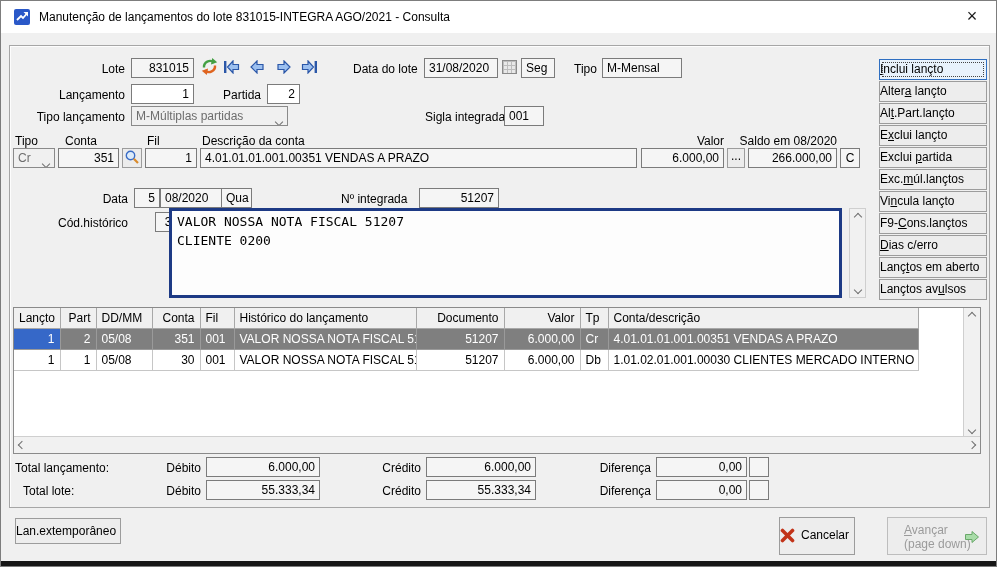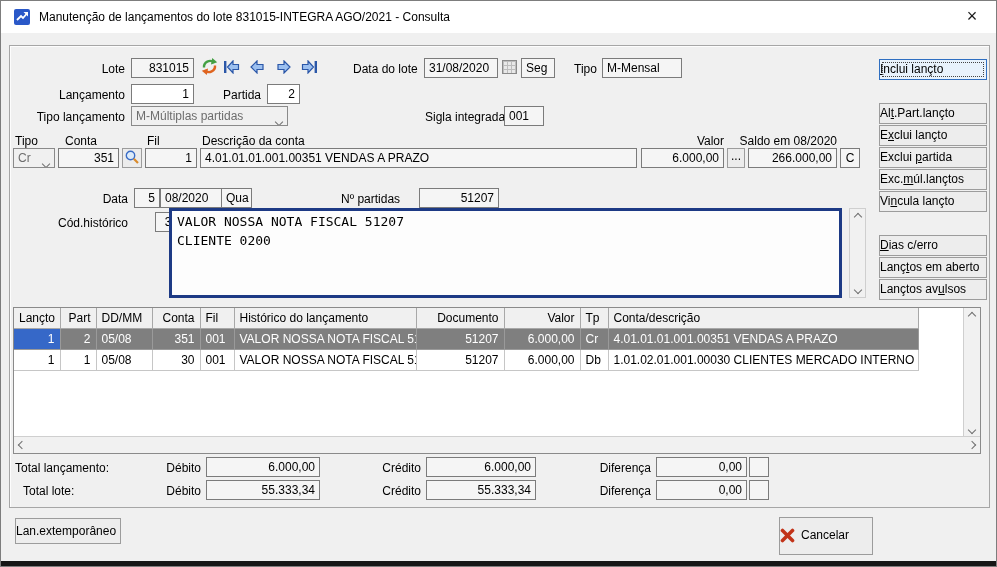--- a/index.html
+++ b/index.html
@@ -68,21 +68,21 @@
   }
   table.grid .ar { text-align:right; }
   tr.selected td { background:#7f7f7f; color:#ffffff; border-right-color:#9a9a9a; border-bottom-color:#9a9a9a; }
   tr.selected td.sel-first { background:#3668c8; }
   .vscroll { right:0; top:0; width:17px; height:129px; border:none; border-left:1px solid #cfcfcf; }
   .hscroll { left:0; bottom:0; width:100%; height:17px; border:none; border-top:1px solid #cfcfcf; }
   .hscroll .sb-btn { height:100%; width:16px; top:0; }
   .hscroll .sb-btn .chev { margin-top:5px; }
 
   .footer-btn2 { height:38px; }
-  .cancel-btn { left:778px; top:516px; width:94px; }
+  .cancel-btn { left:778px; top:516px; width:76px; }
   .advance-btn { left:886px; top:516px; width:100px; color:#9b9b9b; border-color:#bdbdbd; text-align:left; padding-left:16px; line-height:14px; }
   .advance-btn .arrow { position:absolute; right:6px; top:12px; }
   .cancel-btn .inner { display:inline-flex; align-items:center; gap:6px; margin-top:8px; }
 </style>
 </head>
 <body>
 
 <div id="dialog">
 
   <div class="titlebar">
@@ -165,38 +165,40 @@
   <div class="field" style="left:199px;top:147px;width:437px;">4.01.01.01.001.00351 VENDAS A PRAZO</div>
   <div class="field num" style="left:640px;top:147px;width:83px;">6.000,00</div>
   <div class="tool-btn" style="left:726px;top:147px;width:18px;line-height:14px;">...</div>
   <div class="field num" style="left:747px;top:147px;width:89px;">266.000,00</div>
   <div class="field ctr" style="left:839px;top:147px;width:20px;">C</div>
 
   <div class="lbl r" style="left:60px;top:191px;width:67px;">Data</div>
   <div class="field num" style="left:133px;top:187px;width:26px;">5</div>
   <div class="field" style="left:159px;top:187px;width:64px;">08/2020</div>
   <div class="field" style="left:220px;top:187px;width:31px;">Qua</div>
-  <div class="lbl" style="left:340px;top:191px;">Nº partidas</div>
+  <div class="lbl" style="left:340px;top:191px;">Nº integrada</div>
   <div class="field num" style="left:418px;top:187px;width:80px;">51207</div>
 
   <div class="lbl r" style="left:30px;top:215px;width:97px;">Cód.histórico</div>
   <div class="field num" style="left:133px;top:211px;width:28px;margin-left:21px;">33</div>
   <div class="mono-area">VALOR NOSSA NOTA FISCAL 51207
 CLIENTE 0200</div>
   <div class="scrollbar" style="left:848px;top:207px;width:17px;height:90px;">
     <div class="sb-btn" style="top:0;"><span class="chev up"></span></div>
     <div class="sb-btn" style="bottom:0;"><span class="chev down"></span></div>
   </div>
 
   <div class="btn action-btn focused" style="top:58px;"><span></span><span class="mn">I</span><span>nclui lançto</span></div>
+  <div class="btn action-btn" style="top:80px;"><span>Alter</span><span class="mn">a</span><span> lançto</span></div>
   <div class="btn action-btn" style="top:102px;"><span>Al</span><span class="mn">t</span><span>.Part.lançto</span></div>
   <div class="btn action-btn" style="top:124px;"><span>E</span><span class="mn">x</span><span>clui lançto</span></div>
   <div class="btn action-btn" style="top:146px;"><span>Exclui </span><span class="mn">p</span><span>artida</span></div>
   <div class="btn action-btn" style="top:168px;"><span>Exc.</span><span class="mn">m</span><span>úl.lançtos</span></div>
   <div class="btn action-btn" style="top:190px;"><span>Vi</span><span class="mn">n</span><span>cula lançto</span></div>
+  <div class="btn action-btn" style="top:212px;"><span>F9-</span><span class="mn">C</span><span>ons.lançtos</span></div>
   <div class="btn action-btn" style="top:234px;"><span></span><span class="mn">D</span><span>ias c/erro</span></div>
   <div class="btn action-btn" style="top:256px;"><span>Lanç</span><span class="mn">t</span><span>os em aberto</span></div>
   <div class="btn action-btn" style="top:278px;"><span>Lançtos av</span><span class="mn">u</span><span>lsos</span></div>
 
   <div class="table-frame">
     <table class="grid">
       <colgroup>
         <col style="width:46px">
           <col style="width:36px">
           <col style="width:56px">
@@ -284,15 +286,24 @@
   <div class="btn footer-btn2 cancel-btn">
     <span class="inner">
       <svg width="15" height="15" viewBox="0 0 15 15">
         <line x1="2.5" y1="2.5" x2="12.5" y2="12.5" stroke="#c23318" stroke-width="3.6" stroke-linecap="round"></line>
         <line x1="12.5" y1="2.5" x2="2.5" y2="12.5" stroke="#c23318" stroke-width="3.6" stroke-linecap="round"></line>
       </svg>
       <span>Cancelar</span>
     </span>
   </div>
 
+  <div class="btn footer-btn2 advance-btn">
+    <div style="margin-top:5px;">
+      <span class="mn">A</span><span>vançar</span><br>
+      <span>(page down)</span>
+    </div>
+    <svg class="arrow" width="16" height="14" viewBox="0 0 16 14">
+      <path d="M8 1.5 L14.5 7 L8 12.5 L8 9.5 L1.5 9.5 L1.5 4.5 L8 4.5 Z" fill="#a8dca8" stroke="#69a869" stroke-width="1"></path>
+    </svg>
+  </div>
 
   <div class="bottom-edge"></div>
 </div>
 
 </body></html>

